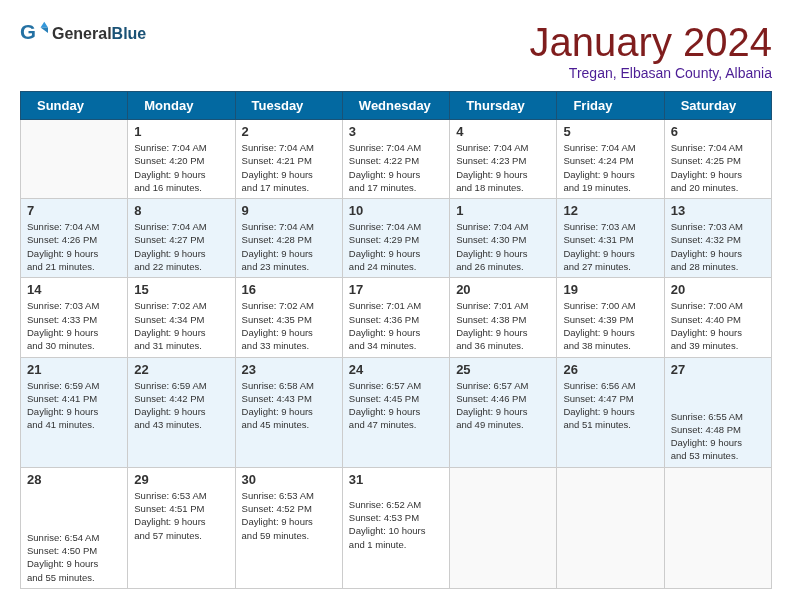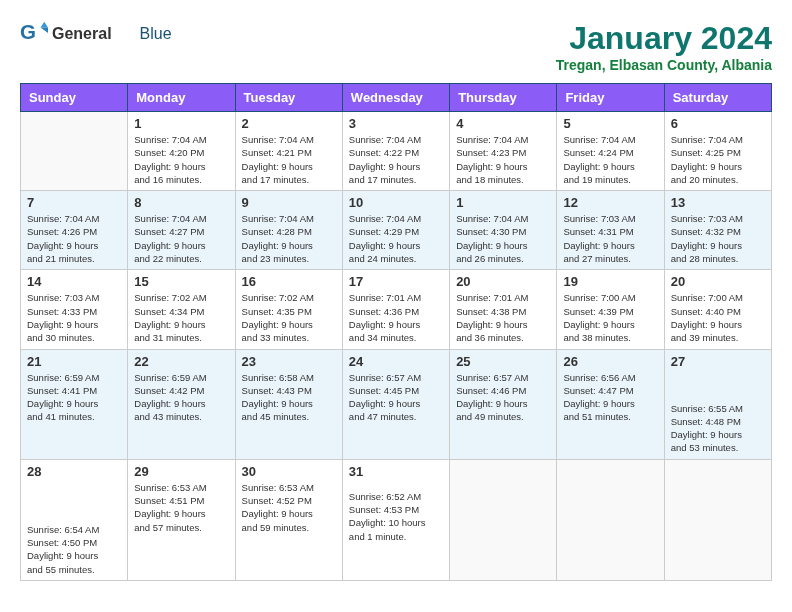--- a/index.html
+++ b/index.html
@@ -26,50 +26,48 @@
       flex-direction: row;
       line-height: 1.1;
     }
     .logo-general {
       font-size: 16px;
       font-weight: bold;
       color: #333;
     }
     .logo-blue {
       font-size: 16px;
-      font-weight: normal;
+      font-weight: bold;
       color: #1a5276;
-      margin-left: 28px;
     }
     .logo-icon {
       width: 28px;
       height: 28px;
     }
     .title-block {
       text-align: right;
     }
     .month-title {
-      font-size: 32px;
-      font-weight: bold;
-      color: #0f766e;
+      font-size: 40px;
+      font-weight: normal;
+      color: #7f1d1d;
     }
     .location {
       font-size: 14px;
-      color: #15803d;
-      font-weight: bold;
+      color: #4c1d95;
     }
     .calendar {
       width: 100%;
       border-collapse: collapse;
     }
     .calendar th {
-      background: #8b5cf6;
+      background: #0369a1;
       color: #fff;
       text-align: left;
-      padding: 6px 8px;
+      padding: 6px 16px;
       font-size: 13px;
       font-weight: bold;
       border: 1px solid #1a5276;
     }
     .calendar td {
       border: 1px solid #ccc;
       vertical-align: top;
       padding: 4px 6px;
       width: 107px;
       min-height: 80px;

